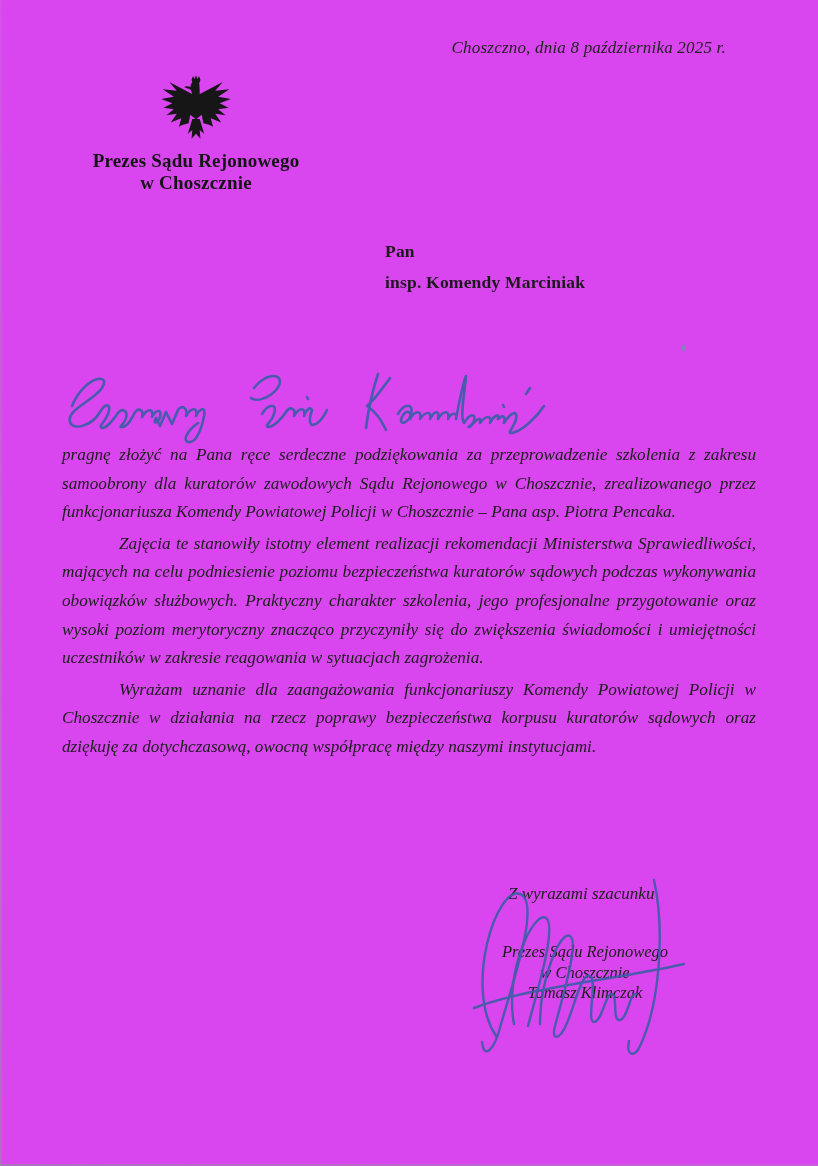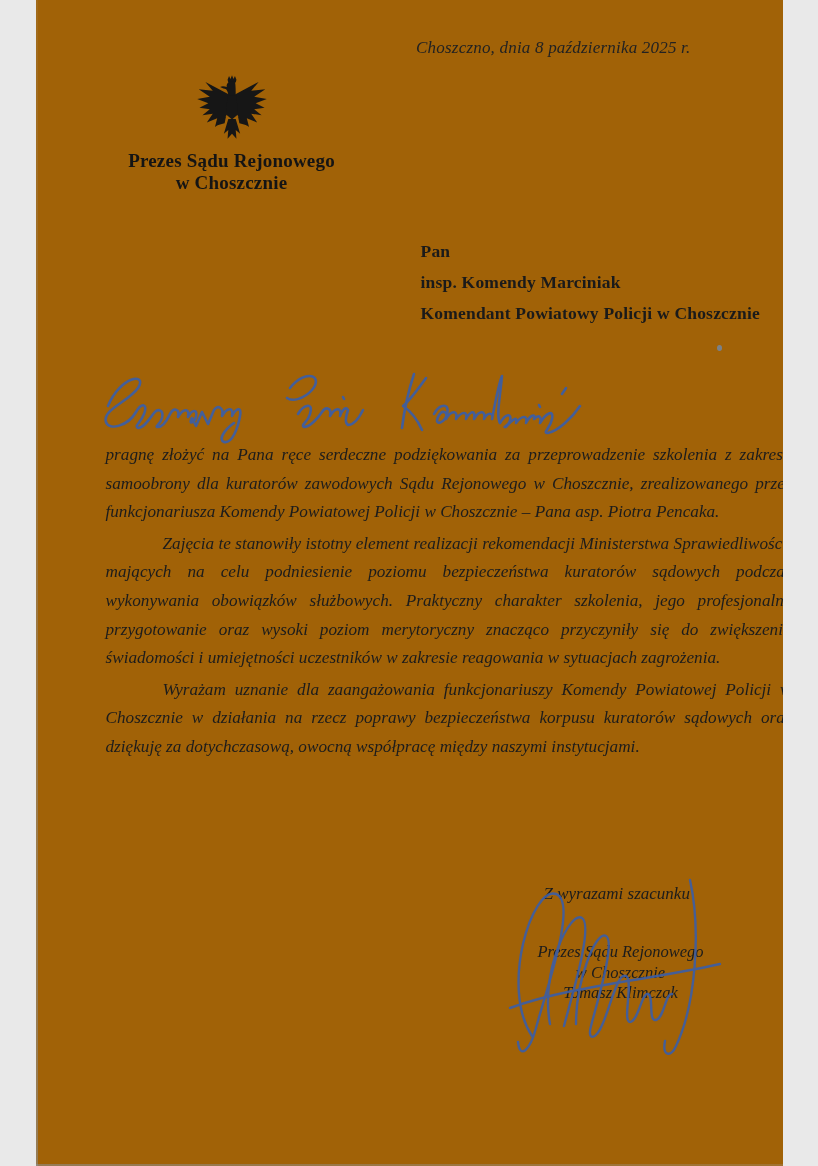--- a/index.html
+++ b/index.html
@@ -1,19 +1,19 @@
 <!DOCTYPE html>
 <html lang="pl"><head>
 <meta charset="utf-8">
 <style>
   html,body{margin:0;padding:0;background:#e9e9e9;}
   .page{
     position:relative;
-    width:747px;height:1166px;
-    background:#a16207;
+    width:818px;height:1166px;
+    background:#d946ef;
     margin:0 auto;
     overflow:hidden;
     font-family:"Liberation Serif", serif;
     color:#1f1f1f;
   }
   
   .edge-left{position:absolute;left:0;top:0;width:2px;height:100%;
     background:linear-gradient(to bottom, rgba(170,174,178,0.10), rgba(150,155,160,0.45) 70%, rgba(140,145,150,0.55));}
   .edge-bottom{position:absolute;left:0;bottom:0;width:100%;height:2px;
     background:linear-gradient(to right, rgba(140,145,150,0.55), rgba(160,164,168,0.25));}
@@ -36,21 +36,21 @@
     color:#1a1a1a;letter-spacing:.2px;
   }
   .greeting-svg{position:absolute;left:56px;top:368px;}
   .sr-only{position:absolute;width:1px;height:1px;overflow:hidden;clip:rect(0 0 0 0);white-space:nowrap;}
 
   .body-text{
     position:absolute;left:62px;top:441px;width:694px;
     font-style:italic;font-size:17.2px;line-height:28.6px;
     text-align:justify;color:#1c1c1c;
   }
-  .body-text p{margin:0 0 3px 8px;font-style:italic;}
+  .body-text p{margin:0 0 3px 0;font-style:italic;}
   .body-text p.indented{text-indent:57px;}
 
   .valediction{
     position:absolute;left:508px;top:884px;
     font-style:italic;font-size:17px;color:#1c1c1c;
   }
   .signer-block{
     position:absolute;left:468px;top:942px;width:234px;
     text-align:center;font-style:italic;font-size:16.5px;line-height:20.5px;
     color:#1c1c1c;
@@ -91,21 +91,20 @@
         <path d="M45,60 L39,80 L45,75 L44,87 L50,80 L56,87 L55,75 L61,80 L55,60 Z"></path>
       </g>
     </svg>
     <div class="letterhead-title">Prezes Sądu Rejonowego</div>
     <div class="letterhead-title">w Choszcznie</div>
   </div>
 
   <div class="recipient">
     <div>Pan</div>
     <div>insp. Komendy Marciniak</div>
-    <div>Komendant Powiatowy Policji w Choszcznie</div>
   </div>
 
   <svg class="greeting-svg" width="560" height="80" viewBox="0 0 560 80" aria-hidden="true">
     <g fill="none" stroke="#3b5ea7" stroke-width="2.6" stroke-linecap="round" stroke-linejoin="round" opacity="0.92">
 
       <path d="M16,38 C28,8 56,4 46,20 C36,34 10,42 14,54 C17,63 36,58 44,44
                C50,34 56,36 52,46 C48,56 42,58 46,60 C52,60 58,50 62,45
                C66,40 72,42 70,50 C68,57 62,59 66,59 C72,59 76,50 78,46
                C82,39 88,41 86,49 C92,39 98,41 96,49
                C100,41 106,41 104,49 C102,55 96,57 100,50

